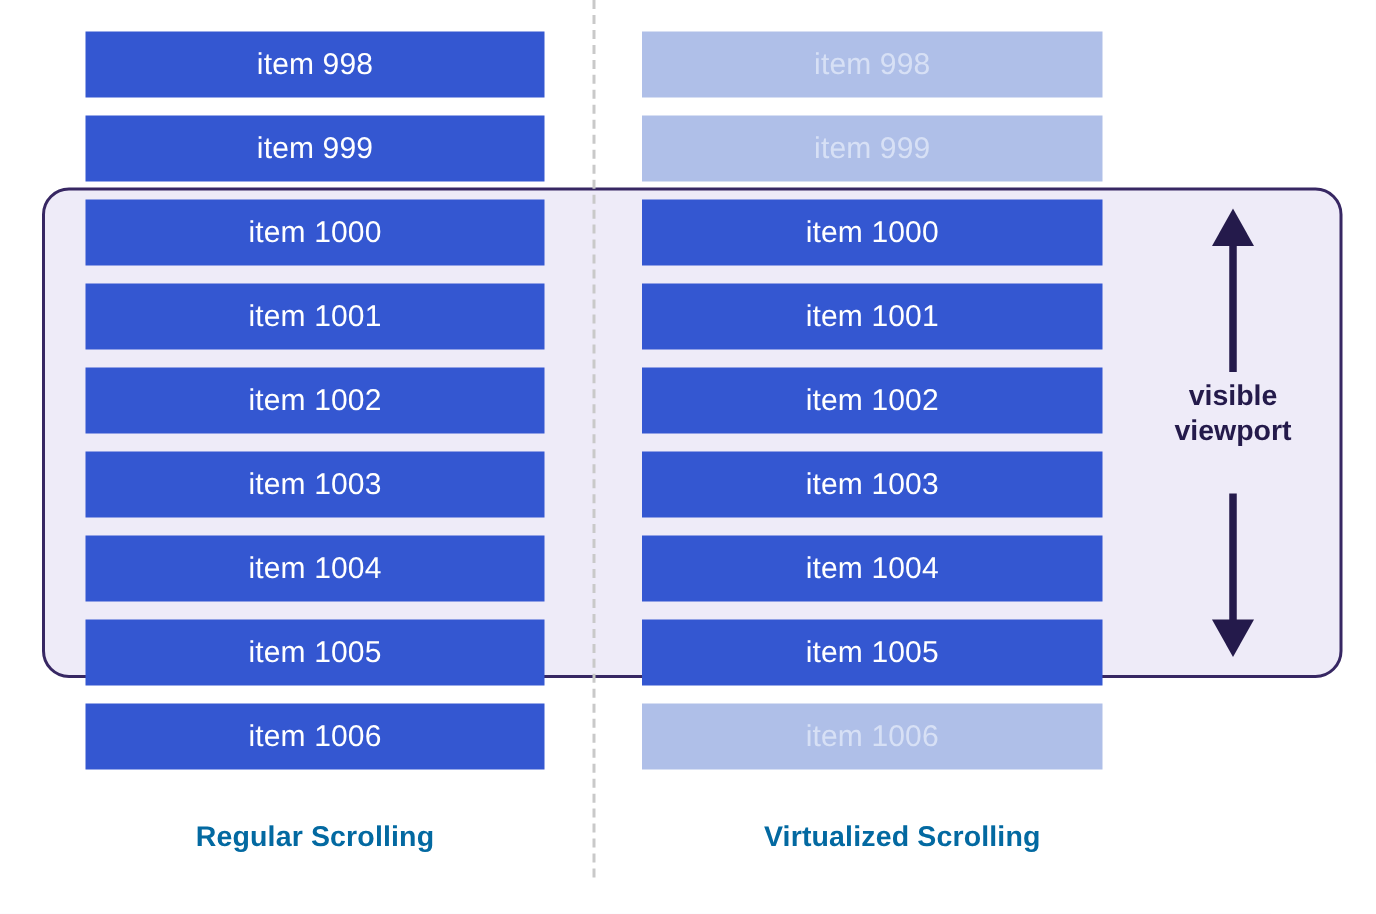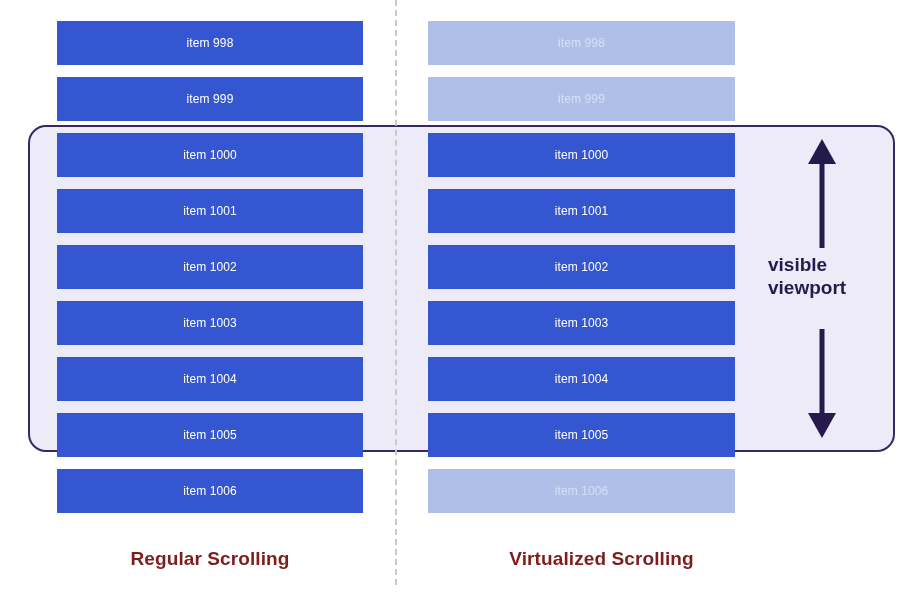--- a/index.html
+++ b/index.html
@@ -61,21 +61,21 @@
 
   .item-row {
     position: absolute;
     left: 0;
     width: 100%;
     height: 44px;
     box-sizing: border-box;
     display: flex;
     align-items: center;
     justify-content: center;
-    font-size: 12px;
+    font-size: 20px;
     letter-spacing: 0.1px;
     line-height: 1;
     white-space: nowrap;
   }
   .item-row.solid {
     background: #3457D1;
     color: #ffffff;
   }
   .item-row.faded {
     background: #AFBFE8;
@@ -97,34 +97,35 @@
     top: 0;
     width: 108px;
     height: 303px;
     display: block;
   }
   .annotation-label {
     position: absolute;
     left: 0;
     top: 116px;
     width: 108px;
+    text-align: center;
     color: #241A4B;
     font-size: 19px;
     font-weight: bold;
     line-height: 1.22;
     z-index: 6;
   }
   .annotation-label span { display: block; }
 
   
   .caption {
     position: absolute;
     top: 548px;
     text-align: center;
-    color: #7f1d1d;
+    color: #0369a1;
     font-size: 19px;
     font-weight: bold;
     letter-spacing: 0.1px;
     white-space: nowrap;
     z-index: 4;
   }
   .caption.left  { left: 57px;  width: 306px; }
   .caption.right { left: 448px; width: 307px; }
 </style>
 </head>

